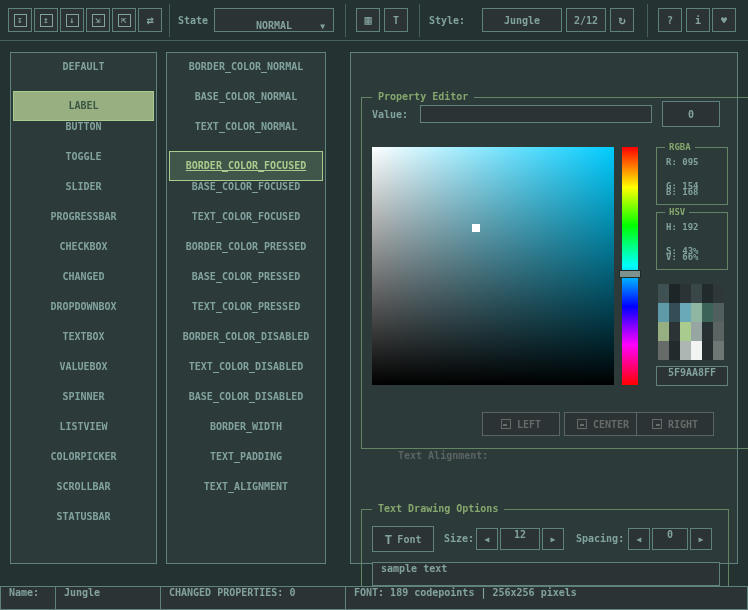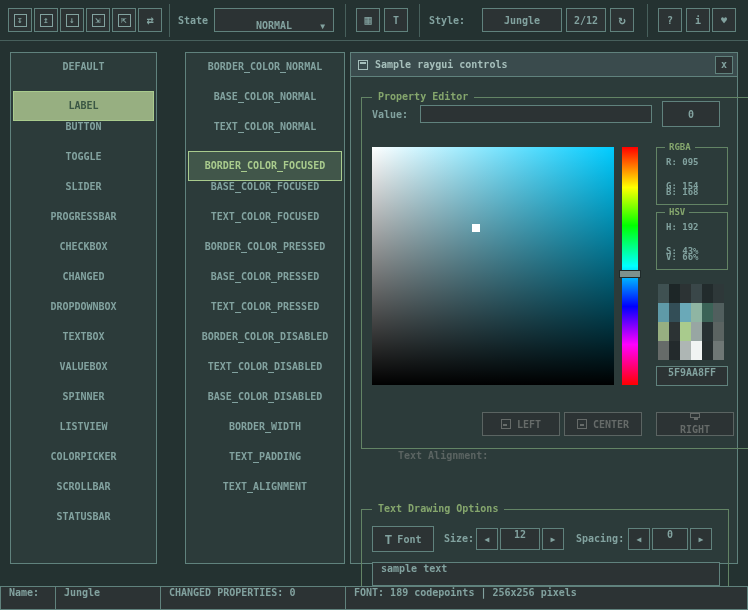--- a/index.html
+++ b/index.html
@@ -14,24 +14,24 @@
   .box-icon { width:13px; height:13px; border:1px solid #82a29f; display:flex; align-items:center; justify-content:center; font-size:9px; line-height:1; }
   .plain-icon { font-size:12px; line-height:1; }
   .vsep { position:absolute; top:4px; width:1px; height:33px; background:#47605c; }
   .tb-label { position:absolute; top:15px; font:bold 10px "DejaVu Sans Mono",monospace; color:#82a29f; }
   .dropdown { position:absolute; top:8px; height:24px; background:#2c3334; border:1px solid #60827d; display:flex; align-items:flex-end; justify-content:center; font:bold 10px "DejaVu Sans Mono",monospace; cursor:pointer; }
   .dropdown .tri { position:absolute; right:8px; font-size:8px; }
 
   
   .panel { position:absolute; top:52px; height:512px; background:#2c3b3a; border:1px solid #60827d; padding-top:8px; }
   .controls-panel { left:10px; width:147px; }
-  .props-panel { left:166px; width:160px;margin-left:19px; }
+  .props-panel { left:166px; width:160px; }
   .list-item { height:30px; line-height:30px; margin:0 2px; text-align:center; font:bold 10px "DejaVu Sans Mono",monospace; color:#82a29f; cursor:pointer; }
   .controls-panel .list-item.active { background:#97af81; border:1px solid #a9cb8d; color:#3b5744; line-height:28px; }
-  .props-panel .list-item.active { background:#41564a; border:1px solid #a9cb8d; color:#a9cb8d; line-height:28px; }
+  .props-panel .list-item.active { background:#41564a; border:1px solid #a9cb8d; color:#a9cb8d; line-height:28px;text-decoration:underline; }
 
   
   .window { position:absolute; left:350px; top:52px; width:388px; height:512px; background:#2c3b3a; border:1px solid #60827d; }
   .titlebar { position:absolute; left:0; top:0; right:0; height:24px; background:#3a4b4d; border-bottom:1px solid #60827d; display:flex; align-items:center; gap:7px; padding:0 4px 0 7px; color:#a6bfbb; font:bold 10px "DejaVu Sans Mono",monospace; }
   .win-icon { width:10px; height:10px; border:1px solid #a6bfbb; position:relative; }
   .win-icon::after { content:""; position:absolute; left:1px; right:1px; top:1px; height:2px; background:#a6bfbb; }
   .close-btn { margin-left:auto; width:18px; height:18px; }
 
   .groupbox { position:absolute; border:1px solid #638465; }
   .gb-title { position:absolute; top:-7px; left:10px; background:#2c3b3a; padding:0 6px; font:bold 10px "DejaVu Sans Mono",monospace; color:#85a66d; }
@@ -54,21 +54,21 @@
   .mini-row { position:absolute; left:9px; font:bold 9px "DejaVu Sans Mono",monospace; color:#82a29f; }
   .rgba-box { top:49px; } .hsv-box { top:114px; }
   .r1 { top:9px; } .r2 { top:24px;margin-top:9px; } .r3 { top:39px; }
 
   .palette { position:absolute; left:296px; top:186px; display:grid; grid-template-columns:repeat(6,11px); grid-auto-rows:19px; }
   .swatch { width:11px; height:19px; cursor:pointer; }
   .hex-box { position:absolute; left:294px; top:268px; width:72px; height:20px; border:1px solid #60827d; background:#2c3334; text-align:center; line-height:18px; font:bold 10px "DejaVu Sans Mono",monospace; color:#82a29f; }
 
   .align-label { position:absolute; left:36px; top:320px; font:bold 10px "DejaVu Sans Mono",monospace; color:#5b6462;margin-top:32px; }
   .align-btn { position:absolute; top:314px; width:78px; height:24px; background:#2c3334; border:1px solid #5b6462; color:#666b69; gap:6px; }
-  .align-left { left:120px; } .align-center { left:202px; } .align-right { left:294px;flex-direction:column; }
+  .align-left { left:120px; } .align-center { left:202px; } .align-right { left:274px; }
   .align-icon { width:10px; height:10px; border:1px solid #666b69; position:relative; }
   .align-icon::after { content:""; position:absolute; top:4px; height:2px; width:4px; background:#666b69; }
   .align-icon.al::after { left:1px; } .align-icon.ac::after { left:2px; } .align-icon.ar::after { right:1px; }
 
   .font-btn { position:absolute; left:10px; top:16px; width:62px; height:26px; gap:5px; }
   .t-glyph { font-size:13px; font-weight:bold; line-height:1; }
   .opt-label { position:absolute; top:23px; font:bold 10px "DejaVu Sans Mono",monospace; color:#82a29f; }
   .size-label { left:82px; } .spacing-label { left:214px; }
   .spin { position:absolute; top:18px; width:22px; height:22px; font-size:8px; }
   .spin-size-l { left:114px; } .spin-size-r { left:180px; } .spin-sp-l { left:266px; } .spin-sp-r { left:328px; }
@@ -175,27 +175,20 @@
       <div class="list-item">TEXT_COLOR_PRESSED</div>
       <div class="list-item">BORDER_COLOR_DISABLED</div>
       <div class="list-item">TEXT_COLOR_DISABLED</div>
       <div class="list-item">BASE_COLOR_DISABLED</div>
       <div class="list-item">BORDER_WIDTH</div>
       <div class="list-item">TEXT_PADDING</div>
       <div class="list-item">TEXT_ALIGNMENT</div>
     </aside>
 
   <section class="window">
-    <div class="titlebar">
-      <span class="win-icon"></span>
-      <span>Sample raygui controls</span>
-      <button class="btn close-btn">
-          <span>x</span>
-        </button>
-    </div>
 
     <div class="groupbox property-editor">
       <span class="gb-title">Property Editor</span>
 
       <label class="value-label">Value:</label>
       <input class="value-input" value="" style="">
       <button class="btn value-btn">
           <span>0</span>
         </button>
 

